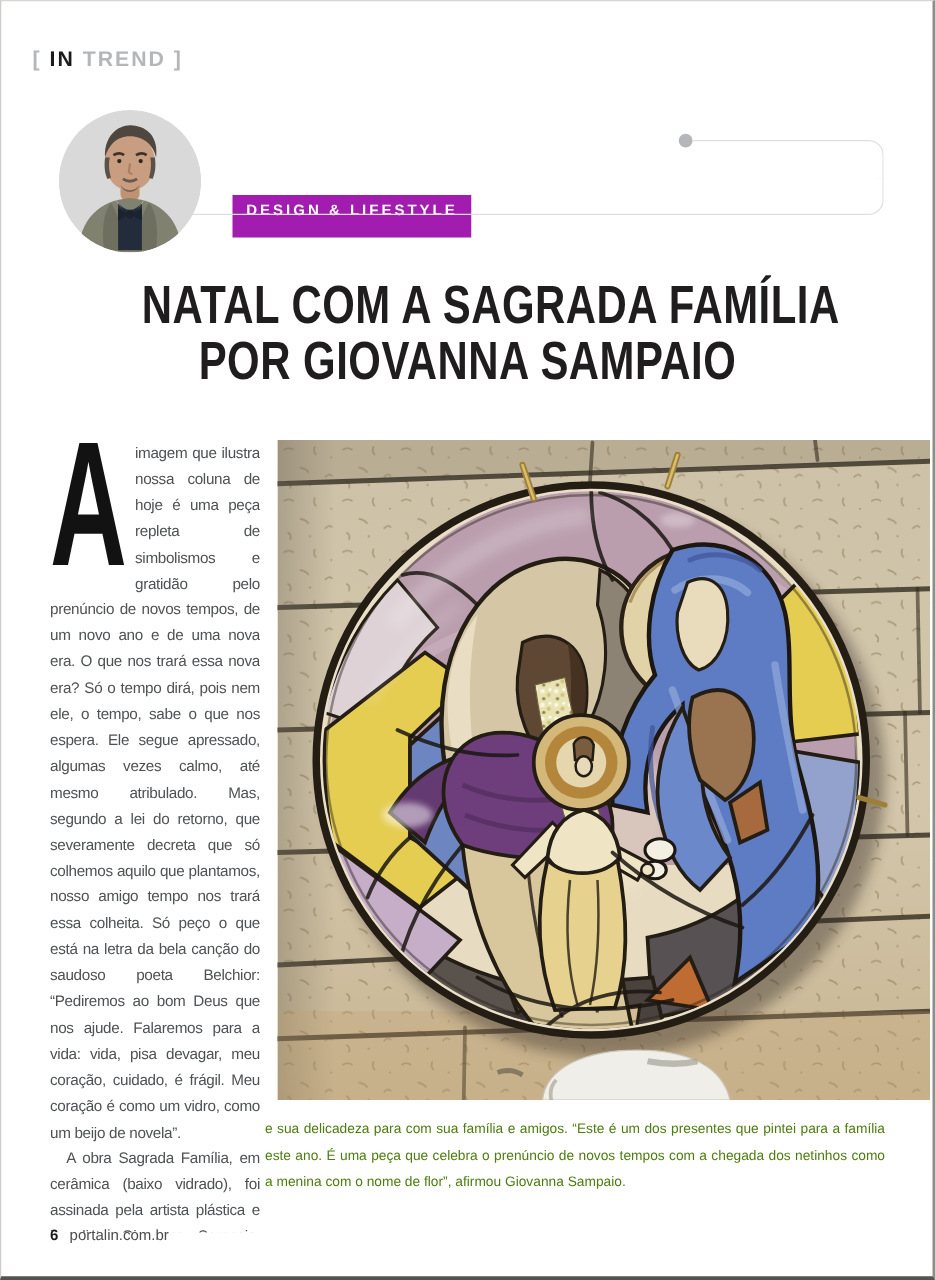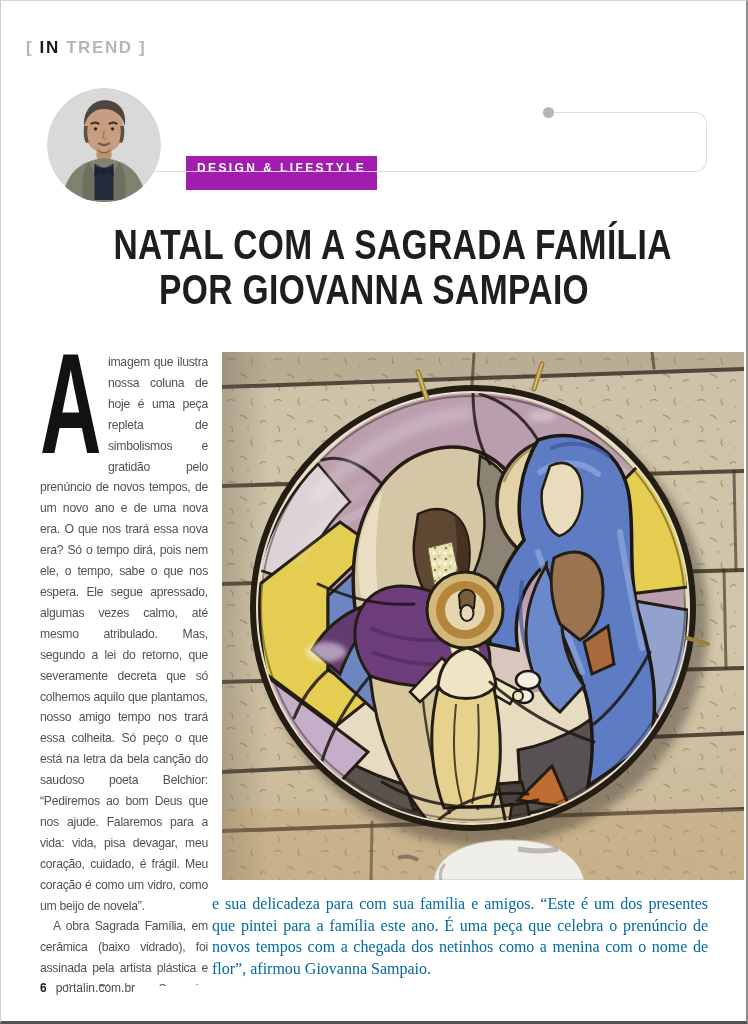--- a/index.html
+++ b/index.html
@@ -46,22 +46,22 @@
   .article .p2{text-indent:13px;}
   .dropcap{float:left;width:64px;height:105px;font-size:142px;line-height:103px;
           font-weight:bold;color:#121212;transform:scaleX(0.60);transform-origin:0 50%;
           margin-right:4px;}
 
   
   .photo{position:absolute;left:222px;top:352px;width:522px;height:528px;}
   .photo svg{display:block;}
 
   
-  .caption{position:absolute;left:212px;top:893px;width:496px;font-size:16px;
-          line-height:21.6px;text-align:justify;color:#0369a1;font-family:Liberation Serif, serif;}
+  .caption{position:absolute;left:212px;top:893px;width:496px;font-size:11px;
+          line-height:21.6px;text-align:justify;color:#4d7c0f;}
 
   
   .footer{position:absolute;left:40px;top:981px;font-size:12px;color:#4b4b4b;}
   .footer .num{font-weight:bold;color:#1a1a1a;margin-right:9px;}
 </style>
 </head>
 <body>
 
 <div class="page">
   <div class="page-border"></div>

